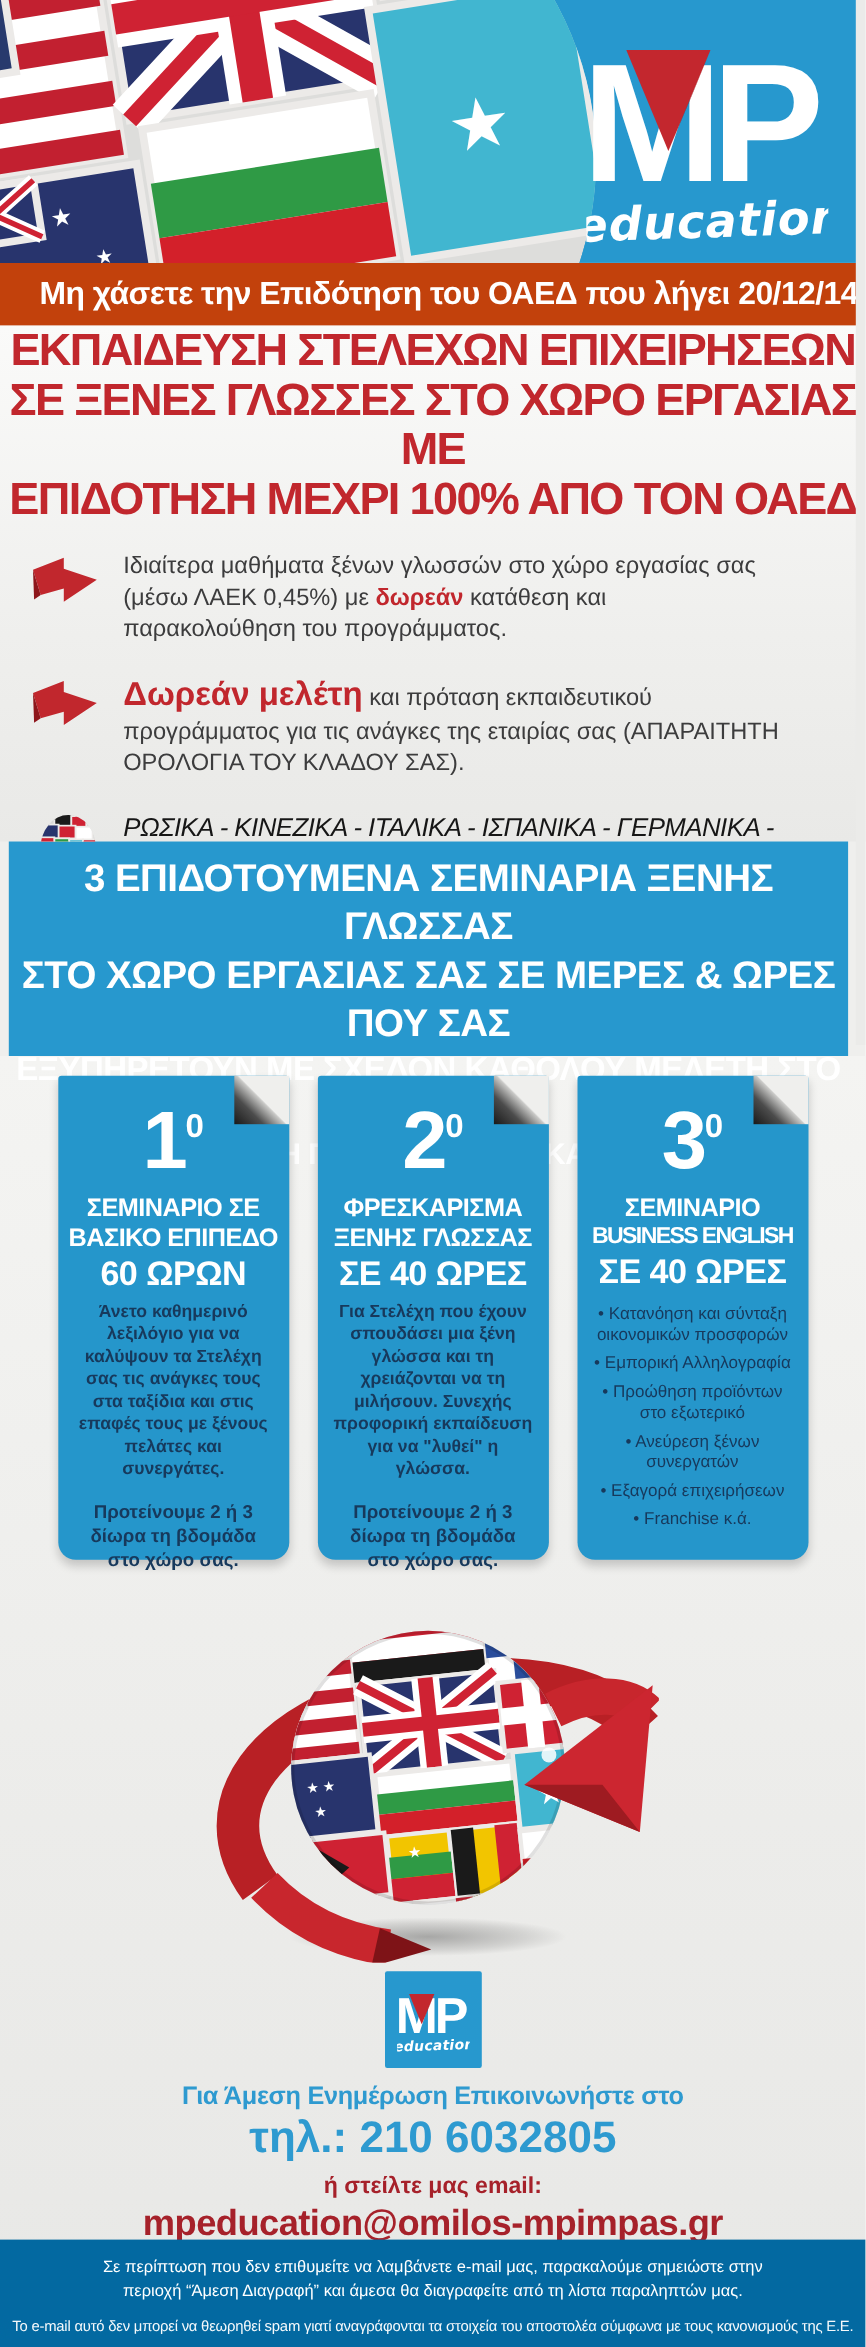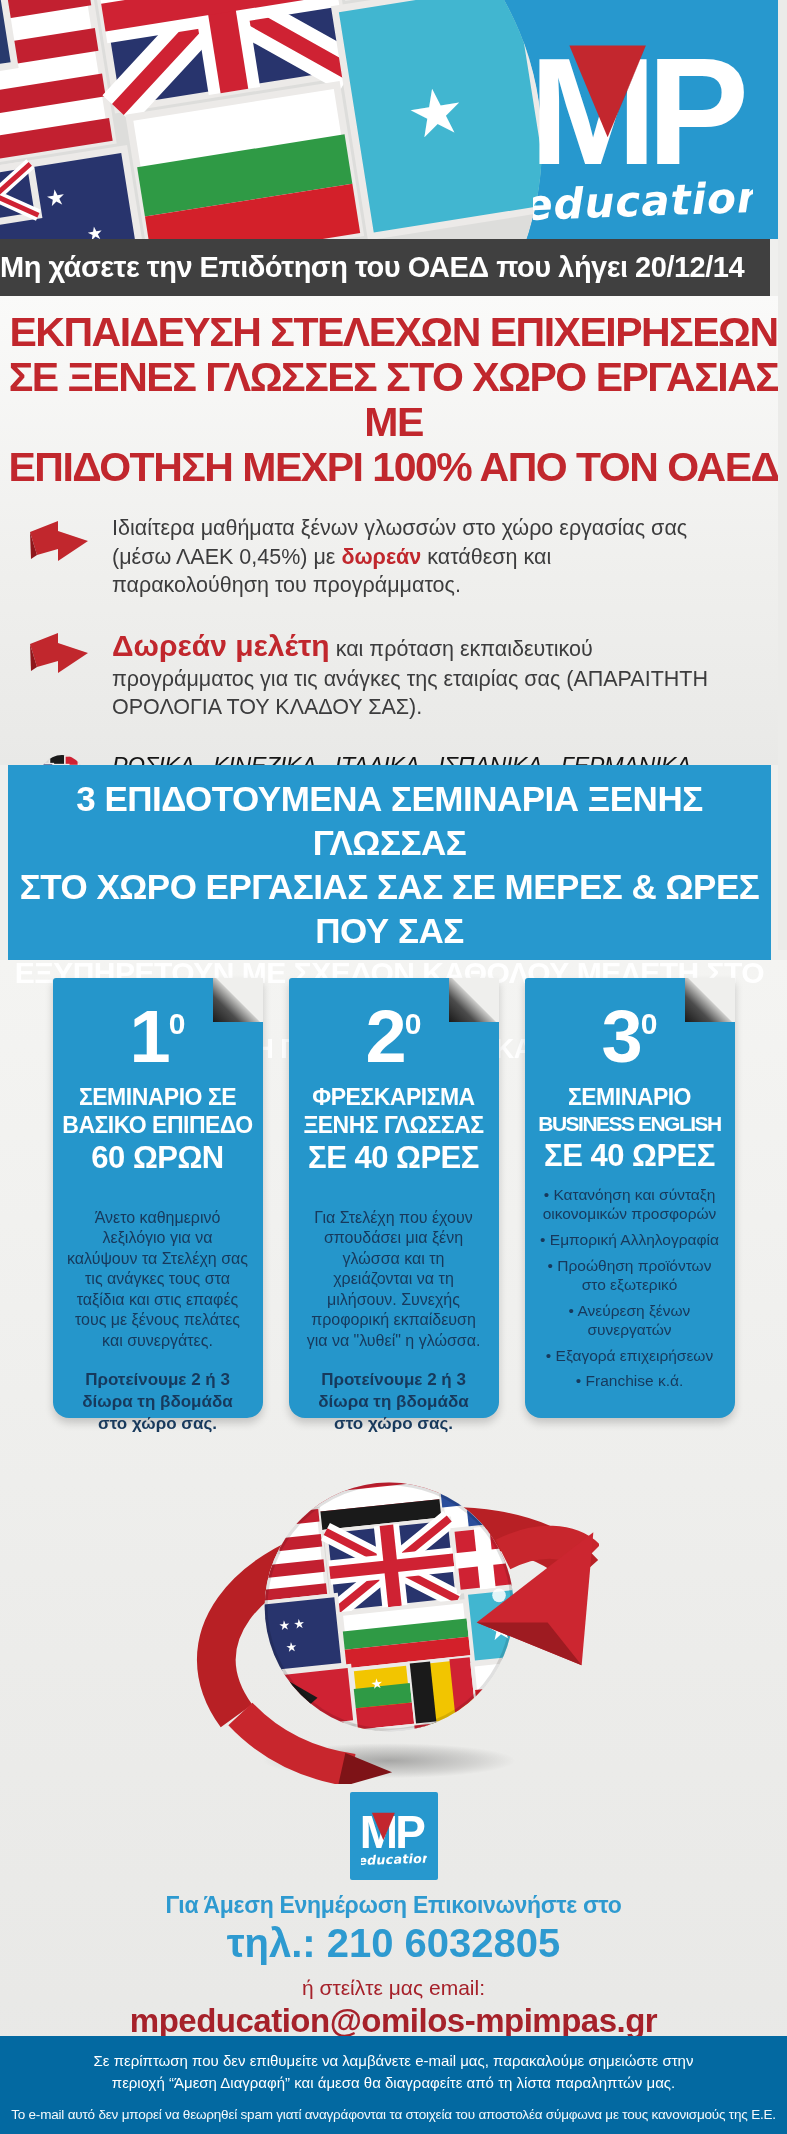--- a/index.html
+++ b/index.html
@@ -5,25 +5,25 @@
   * { margin:0; padding:0; box-sizing:border-box; }
   body { background:#ffffff; font-family:"Liberation Sans", sans-serif; }
   .page { position:relative; width:787px; height:2134px; overflow:hidden; background:#efefed; margin:0 auto; }
 
   
   .header { position:relative; height:239px; background:#2798ce; overflow:hidden; width:778px; }
   .globe-top { position:absolute; left:-55px; top:-155px; width:600px; height:600px; }
   .brand-block { position:absolute; right:25px; top:18px; width:220px; height:210px; }
 
   
-  .banner { height:57px; margin-right:17px; background:#404040; display:flex; align-items:center; justify-content:flex-start; }
+  .banner { height:57px; margin-right:7px; background:#c2410c; display:flex; align-items:center; justify-content:flex-end; }
   .banner-text { color:#ffffff; font-size:29px; font-weight:bold; letter-spacing:-0.5px; }
 
   
-  .light-a { height:469px; background:linear-gradient(180deg,#fafaf9 0%,#efefed 60%,#e9e9e7 100%); padding-top:14px; overflow:hidden; }
+  .light-a { height:469px; background:linear-gradient(180deg,#fafaf9 0%,#efefed 60%,#e9e9e7 100%); overflow:hidden; }
   .headline { text-align:center; color:#c1272d; font-weight:800; font-size:41px; line-height:1.1; letter-spacing:-1.5px; }
   .bullets { margin:24px 0 0 30px; width:720px; }
   .bullet-row { display:flex; align-items:flex-start; margin-bottom:26px; }
   .bullet-icon { flex:0 0 60px; margin:4px 22px 0 0; }
   .bullet-text { font-size:21.5px; color:#3c3c3d; line-height:1.32; width:600px; }
   .hl-red { color:#c1272d; font-weight:bold; }
   .lead-red { color:#c1272d; font-weight:bold; font-size:30px; }
   .langs { display:flex; align-items:flex-start; margin:2px 0 0 28px; }
   .langs-globe { flex:0 0 52px; margin:6px 24px 0 8px; }
   .langs-text { font-style:italic; color:#161616; font-size:23.5px; line-height:1.55; letter-spacing:-0.5px; font-weight:500; }
@@ -38,37 +38,37 @@
   .light-b { height:1265px; background:linear-gradient(180deg,#f4f4f2 0%,#ececea 55%,#e7e7e5 100%); padding-top:18px; overflow:hidden; }
   .cards { display:flex; justify-content:center; gap:26px; }
   .card { position:relative; width:210px; height:440px; background:#2596cb; border-radius:3px 3px 16px 16px; text-align:center; color:#fff; box-shadow:0 5px 9px rgba(0,0,0,0.18); }
   .fold { position:absolute; top:0; right:0; width:50px; height:44px;
           background:linear-gradient(225deg,#efefed 0%,#efefed 49%,#c9c9c7 51%,#4c4c4c 72%,#191919 100%); }
   .card-num { margin-top:26px; font-size:74px; font-weight:900; line-height:0.9; letter-spacing:-2px; }
   .card-num sup { font-size:30px; font-weight:900; vertical-align:28px; letter-spacing:0; }
   .card-title { margin-top:12px; font-size:23px; font-weight:800; line-height:1.25; letter-spacing:-0.5px; }
   .t-narrow { letter-spacing:-1.5px; font-size:21px; }
   .card-sub { font-size:31px; font-weight:800; letter-spacing:-0.5px; line-height:1.15; }
-  .card-body { margin-top:32px; padding:0 13px; font-size:16px; color:#17395c; line-height:1.28; font-weight:400; }
+  .card-body { margin-top:7px; padding:0 13px; font-size:16px; color:#17395c; line-height:1.28; font-weight:700; }
   .card-foot { margin-top:18px; padding:0 16px; font-size:17px; color:#17395c; font-weight:bold; line-height:1.28; }
   .card-list { list-style:none; margin-top:13px; padding:0 12px; color:#17395c; font-size:15.5px; line-height:1.22; font-weight:500; }
   .card-list li { margin:7px 0; }
   .card-list li::before { content:"• "; }
 
   
   .globe-fig { display:block; margin:14px auto 0 auto; width:410px; height:352px; }
 
   
   .logo-small { width:88px; height:88px; background:#2798ce; margin:8px auto 0 auto; border-radius:2px; display:flex; align-items:center; justify-content:center; }
 
   
   .contact { text-align:center; margin-top:12px; }
   .contact-info { color:#2e9ad0; font-size:23px; font-weight:bold; letter-spacing:-0.3px; }
   .contact-phone { color:#2e9ad0; font-size:40px; font-weight:bold; letter-spacing:0; margin-top:2px; }
-  .contact-email-lead { color:#a6212a; font-size:21px; font-weight:normal; margin-top:10px; }
+  .contact-email-lead { color:#a6212a; font-size:21px; font-weight:bold; margin-top:10px; }
   .contact-email { color:#a6212a; font-size:33px; font-weight:bold; letter-spacing:-0.5px; margin-top:2px; text-decoration:none; display:inline-block; }
 
   
   .footer { position:absolute; left:0; right:0; bottom:0; height:98px; background:#0369a1; text-align:center; color:#fff; padding-top:14px; }
   .footer-p1 { font-size:15px; line-height:1.45; max-width:610px; margin:0 auto; }
   .footer-p2 { font-size:13.5px; margin-top:13px; letter-spacing:-0.2px; opacity:0.96; }
 
   .gutter { position:absolute; top:0; right:0; width:9px; height:950px; background:#eBeBe9; }
 </style>
 </head>

